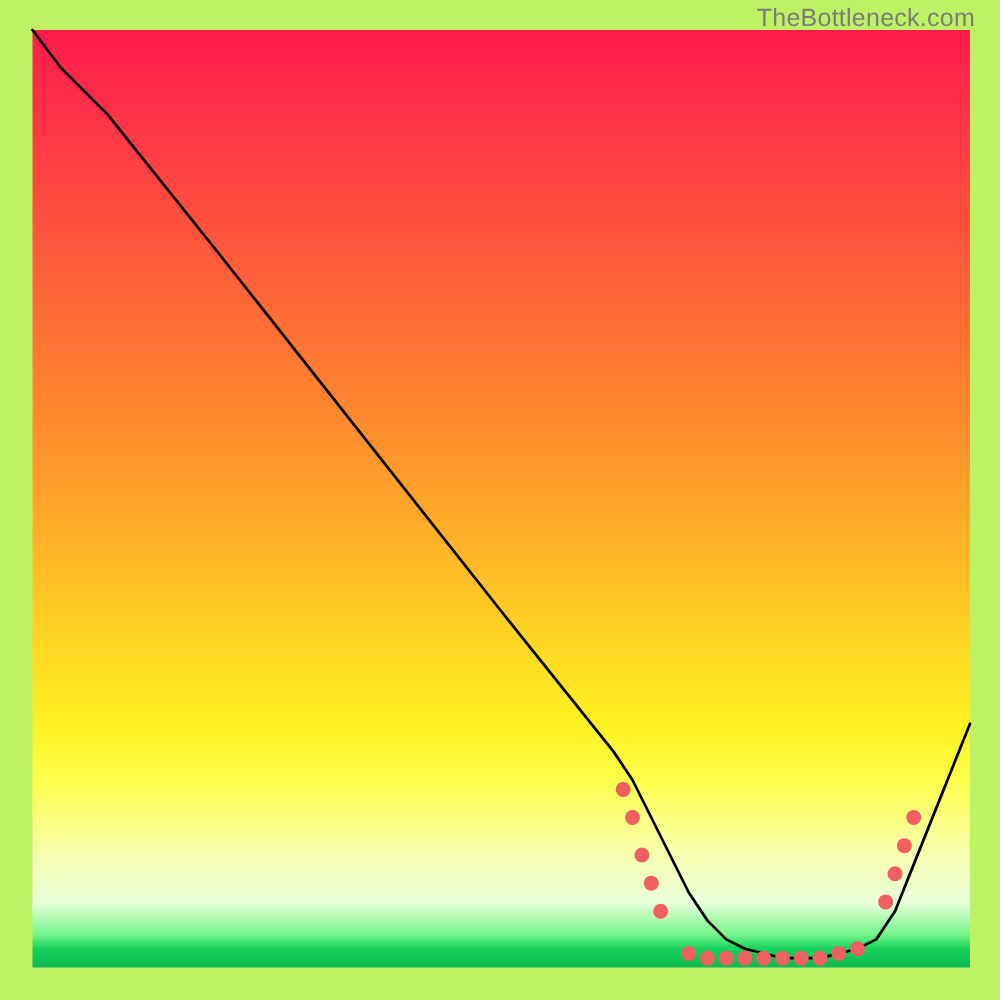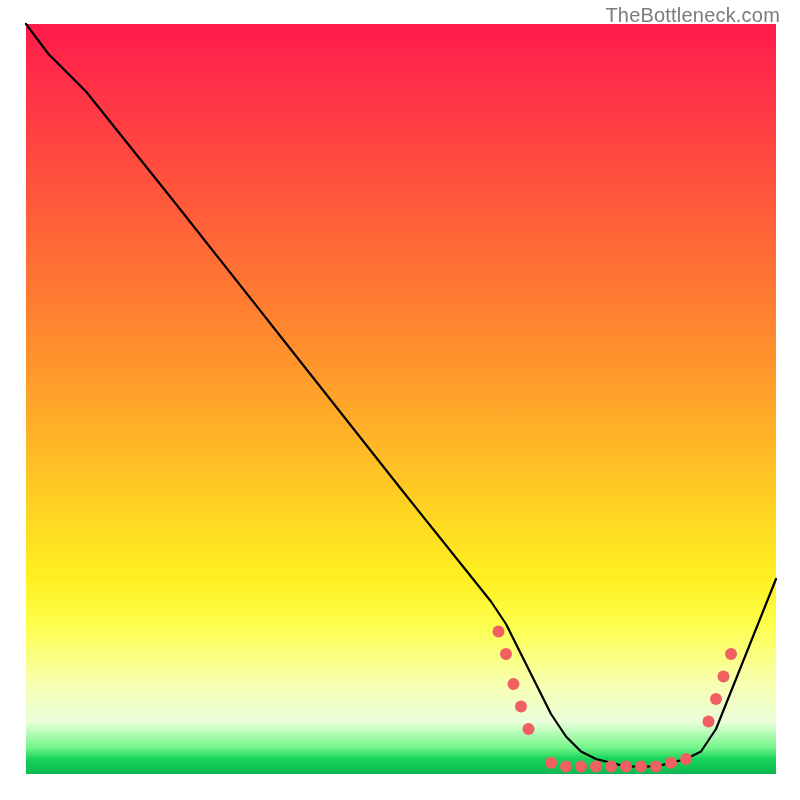--- a/index.html
+++ b/index.html
@@ -8,21 +8,21 @@
     width: 800px;
     height: 800px;
     background: #000;
     overflow: hidden;
     font-family: Arial, Helvetica, sans-serif;
   }
   .frame {
     position: relative;
     width: 800px;
     height: 800px;
-    background: #ffffff;
+    background: #bef264;
   }
   
   .plot {
     position: absolute;
     left: 26px;
     top: 24px;
     width: 750px;
     height: 750px;
     
     background: linear-gradient(

